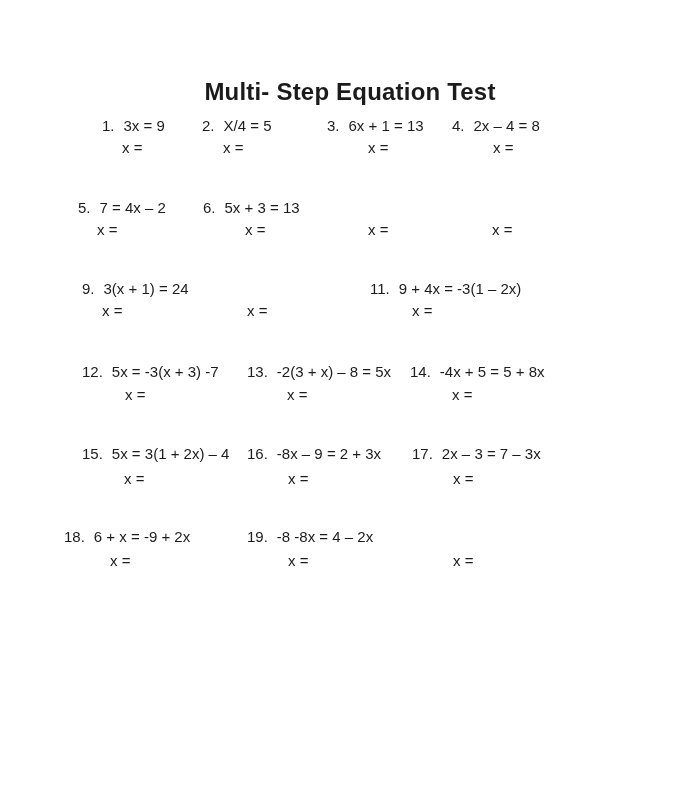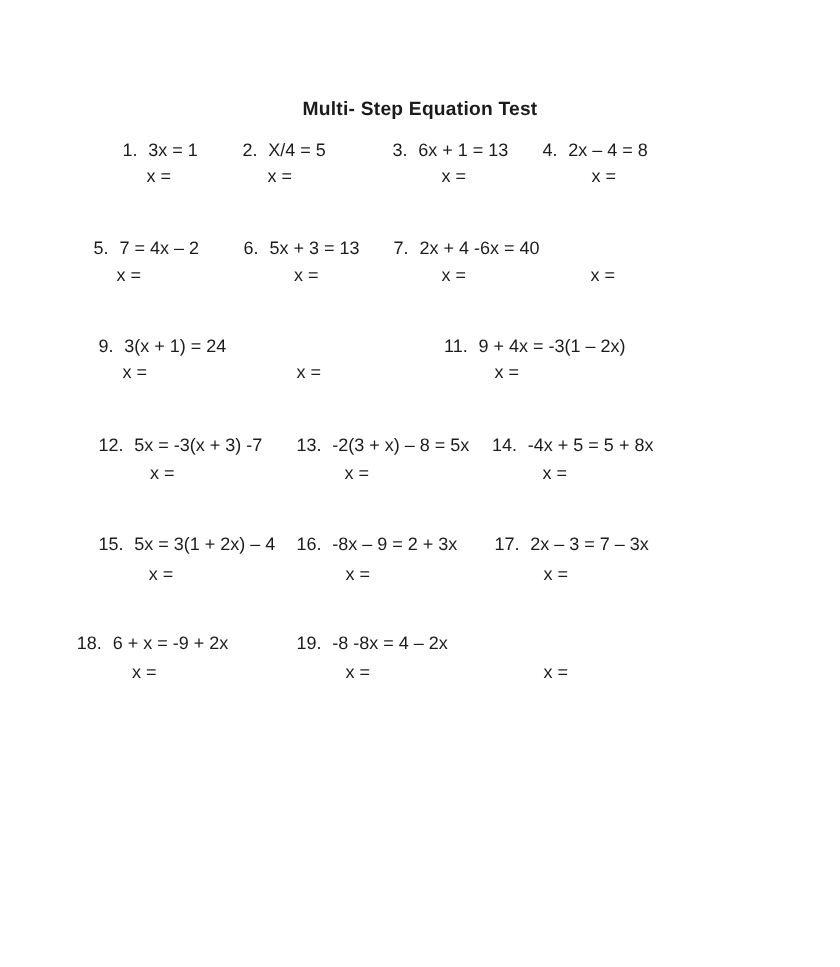--- a/index.html
+++ b/index.html
@@ -16,21 +16,21 @@
     color: #1c1c1c;
     overflow: hidden;
   }
   .title {
     position: absolute;
     top: 81px;
     left: 0;
     width: 100%;
     margin: 0;
     text-align: center;
-    font-size: 16px;
+    font-size: 24px;
     font-weight: 600;
     line-height: 22px;
     letter-spacing: 0.2px;
     color: #1b1b1b;
   }
   .prob {
     position: absolute;
     font-size: 15px;
     line-height: 19px;
     white-space: pre;
@@ -48,39 +48,38 @@
     color: #1c1c1c;
   }
 </style>
 </head>
 <body>
 
 <div class="sheet">
 
   <h1 class="title">Multi- Step Equation Test</h1>
 
-  <div class="prob" style="left:102px; top:116px"><span class="num">1.</span><span class="eq">3x = 1</span></div>
+  <div class="prob" style="left:102px; top:116px"><span class="num">1.</span><span class="eq">3x = 9</span></div>
   <div class="ans" style="left:122px; top:138px">x =</div>
 
   <div class="prob" style="left:202px; top:116px"><span class="num">2.</span><span class="eq">X/4 = 5</span></div>
   <div class="ans" style="left:223px; top:138px">x =</div>
 
   <div class="prob" style="left:327px; top:116px"><span class="num">3.</span><span class="eq">6x + 1 = 13</span></div>
   <div class="ans" style="left:368px; top:138px">x =</div>
 
   <div class="prob" style="left:452px; top:116px"><span class="num">4.</span><span class="eq">2x – 4 = 8</span></div>
   <div class="ans" style="left:493px; top:138px">x =</div>
 
   <div class="prob" style="left:78px; top:198px"><span class="num">5.</span><span class="eq">7 = 4x – 2</span></div>
   <div class="ans" style="left:97px; top:220px">x =</div>
 
   <div class="prob" style="left:203px; top:198px"><span class="num">6.</span><span class="eq">5x + 3 = 13</span></div>
   <div class="ans" style="left:245px; top:220px">x =</div>
 
-  <div class="prob" style="left:328px; top:198px"><span class="num">7.</span><span class="eq">2x + 4 -6x = 40</span></div>
   <div class="ans" style="left:368px; top:220px">x =</div>
 
   <div class="ans" style="left:492px; top:220px">x =</div>
 
   <div class="prob" style="left:82px; top:279px"><span class="num">9.</span><span class="eq">3(x + 1) = 24</span></div>
   <div class="ans" style="left:102px; top:301px">x =</div>
 
   <div class="ans" style="left:247px; top:301px">x =</div>
 
   <div class="prob" style="left:370px; top:279px"><span class="num">11.</span><span class="eq">9 + 4x = -3(1 – 2x)</span></div>

